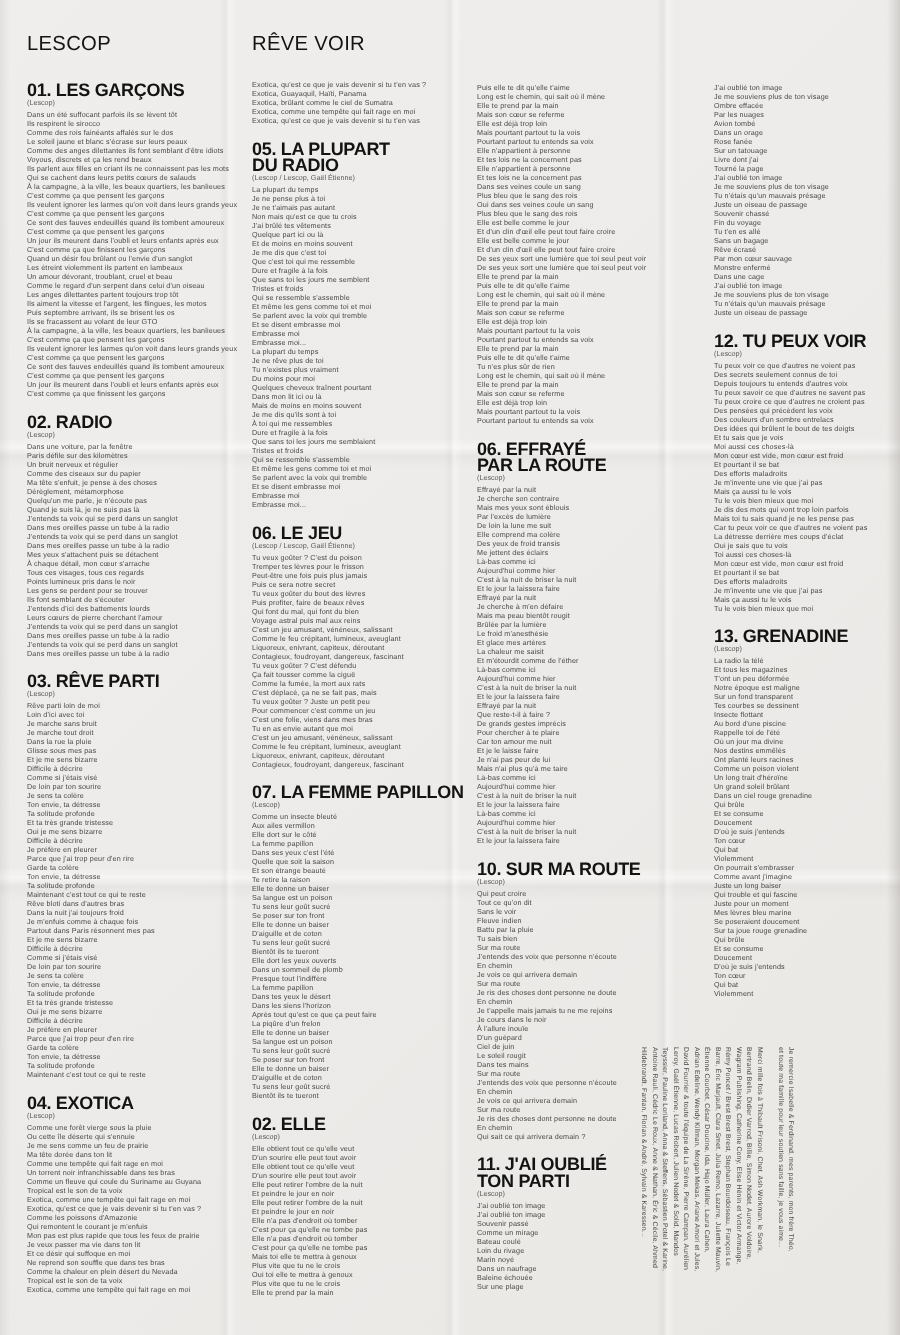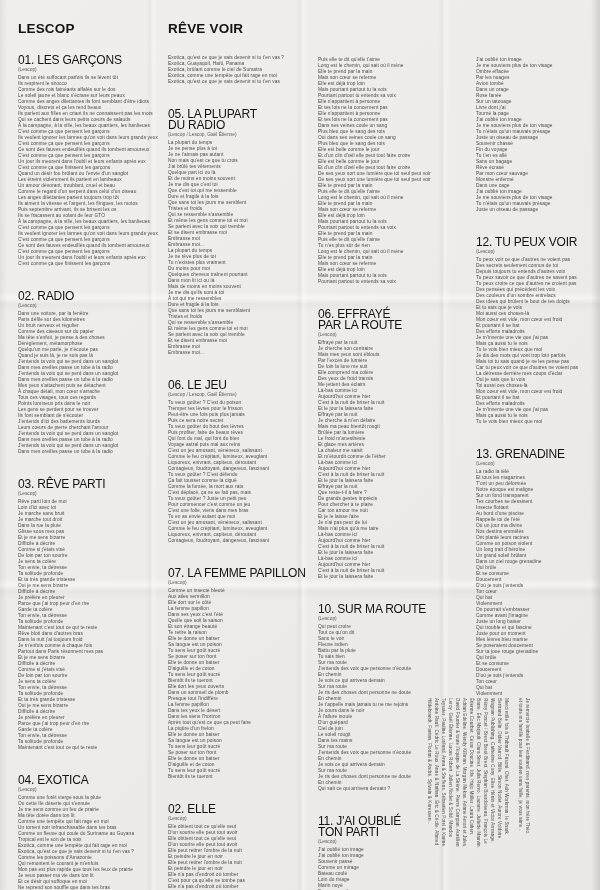--- a/index.html
+++ b/index.html
@@ -20,29 +20,29 @@
       linear-gradient(180deg, rgba(0,0,0,0) 578px, rgba(255,255,255,.45) 585px, rgba(90,85,80,.045) 591px, rgba(0,0,0,0) 600px),
       linear-gradient(135deg, #efeeec 0%, #edecea 40%, #eae8e5 100%);
   }
   .col{position:absolute;top:0;width:138px;}
   .col-1{left:18px;}
   .col-2{left:168px;}
   .col-3{left:318px;}
   .col-4{left:476px;}
   .col-header{
     margin-top:21px;height:15px;
-    font-size:13.5px;font-weight:bold;letter-spacing:.2px;color:#141414;
+    font-size:13.5px;font-weight:normal;letter-spacing:.2px;color:#141414;
     white-space:nowrap;
   }
   .col-content{margin-top:19px;}
   .col-content.no-header{margin-top:57px;}
-  .song{margin-top:24px;}
+  .song{margin-top:9px;}
   .col-content > .song:first-child{margin-top:0;}
   .song-title{
-    font-size:12px;line-height:11px;font-weight:normal;letter-spacing:-.2px;
+    font-size:12px;line-height:11px;font-weight:bold;letter-spacing:-.2px;
     color:#131313;white-space:nowrap;
   }
   .credit{font-size:4.8px;line-height:6px;margin:1px 0 2px;color:#5a5a57;white-space:nowrap;}
   .line{font-size:4.8px;line-height:6px;letter-spacing:.1px;color:#494946;white-space:nowrap;}
   .credits{
     position:absolute;left:531px;top:698px;width:205px;
     transform:rotate(90deg);transform-origin:0 0;
   }
   .credits .line{font-size:4.6px;line-height:7px;color:#4c4c49;}
   .credits .para{margin:0;}

